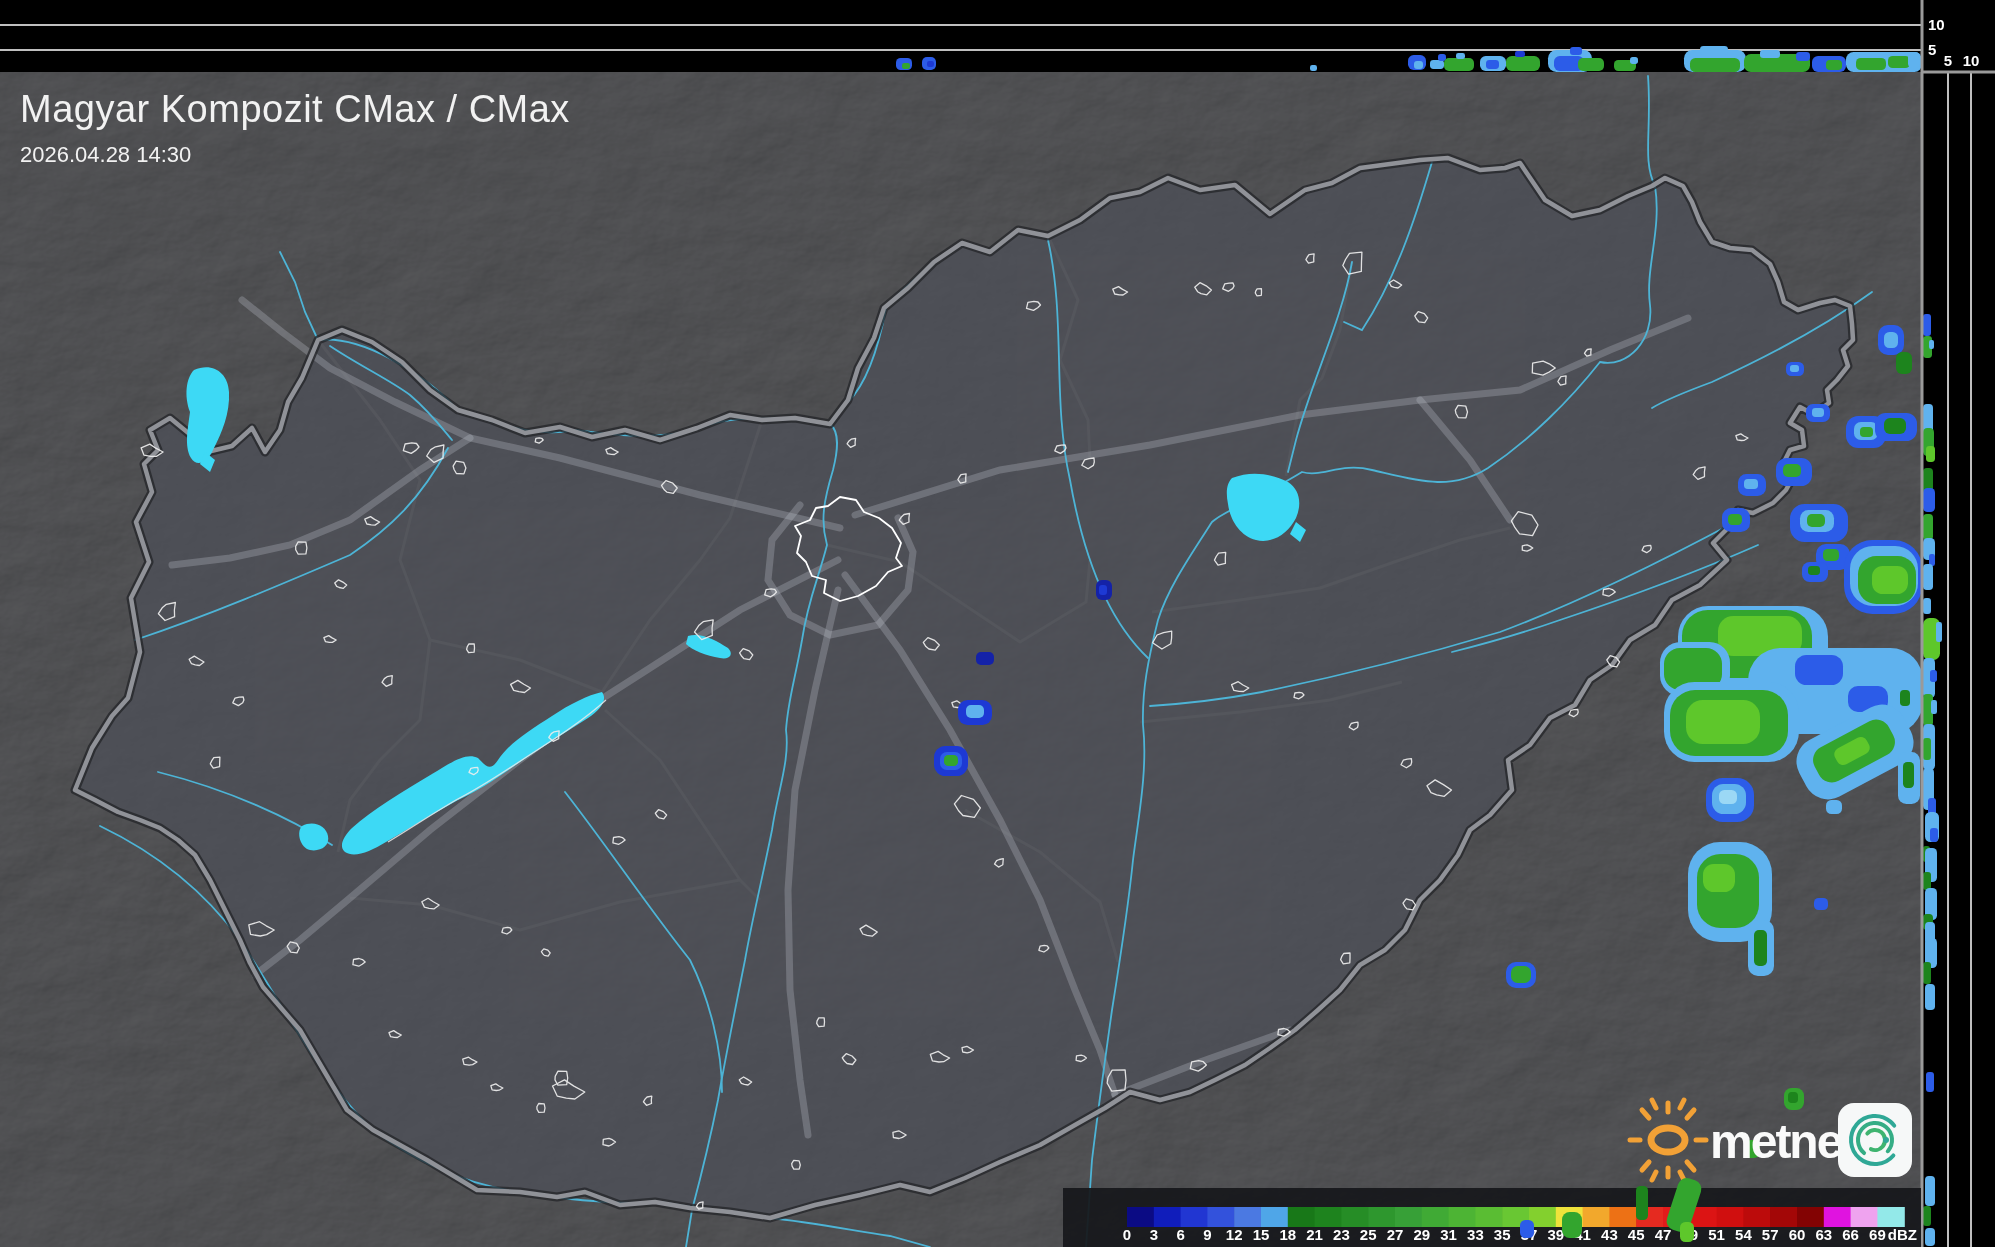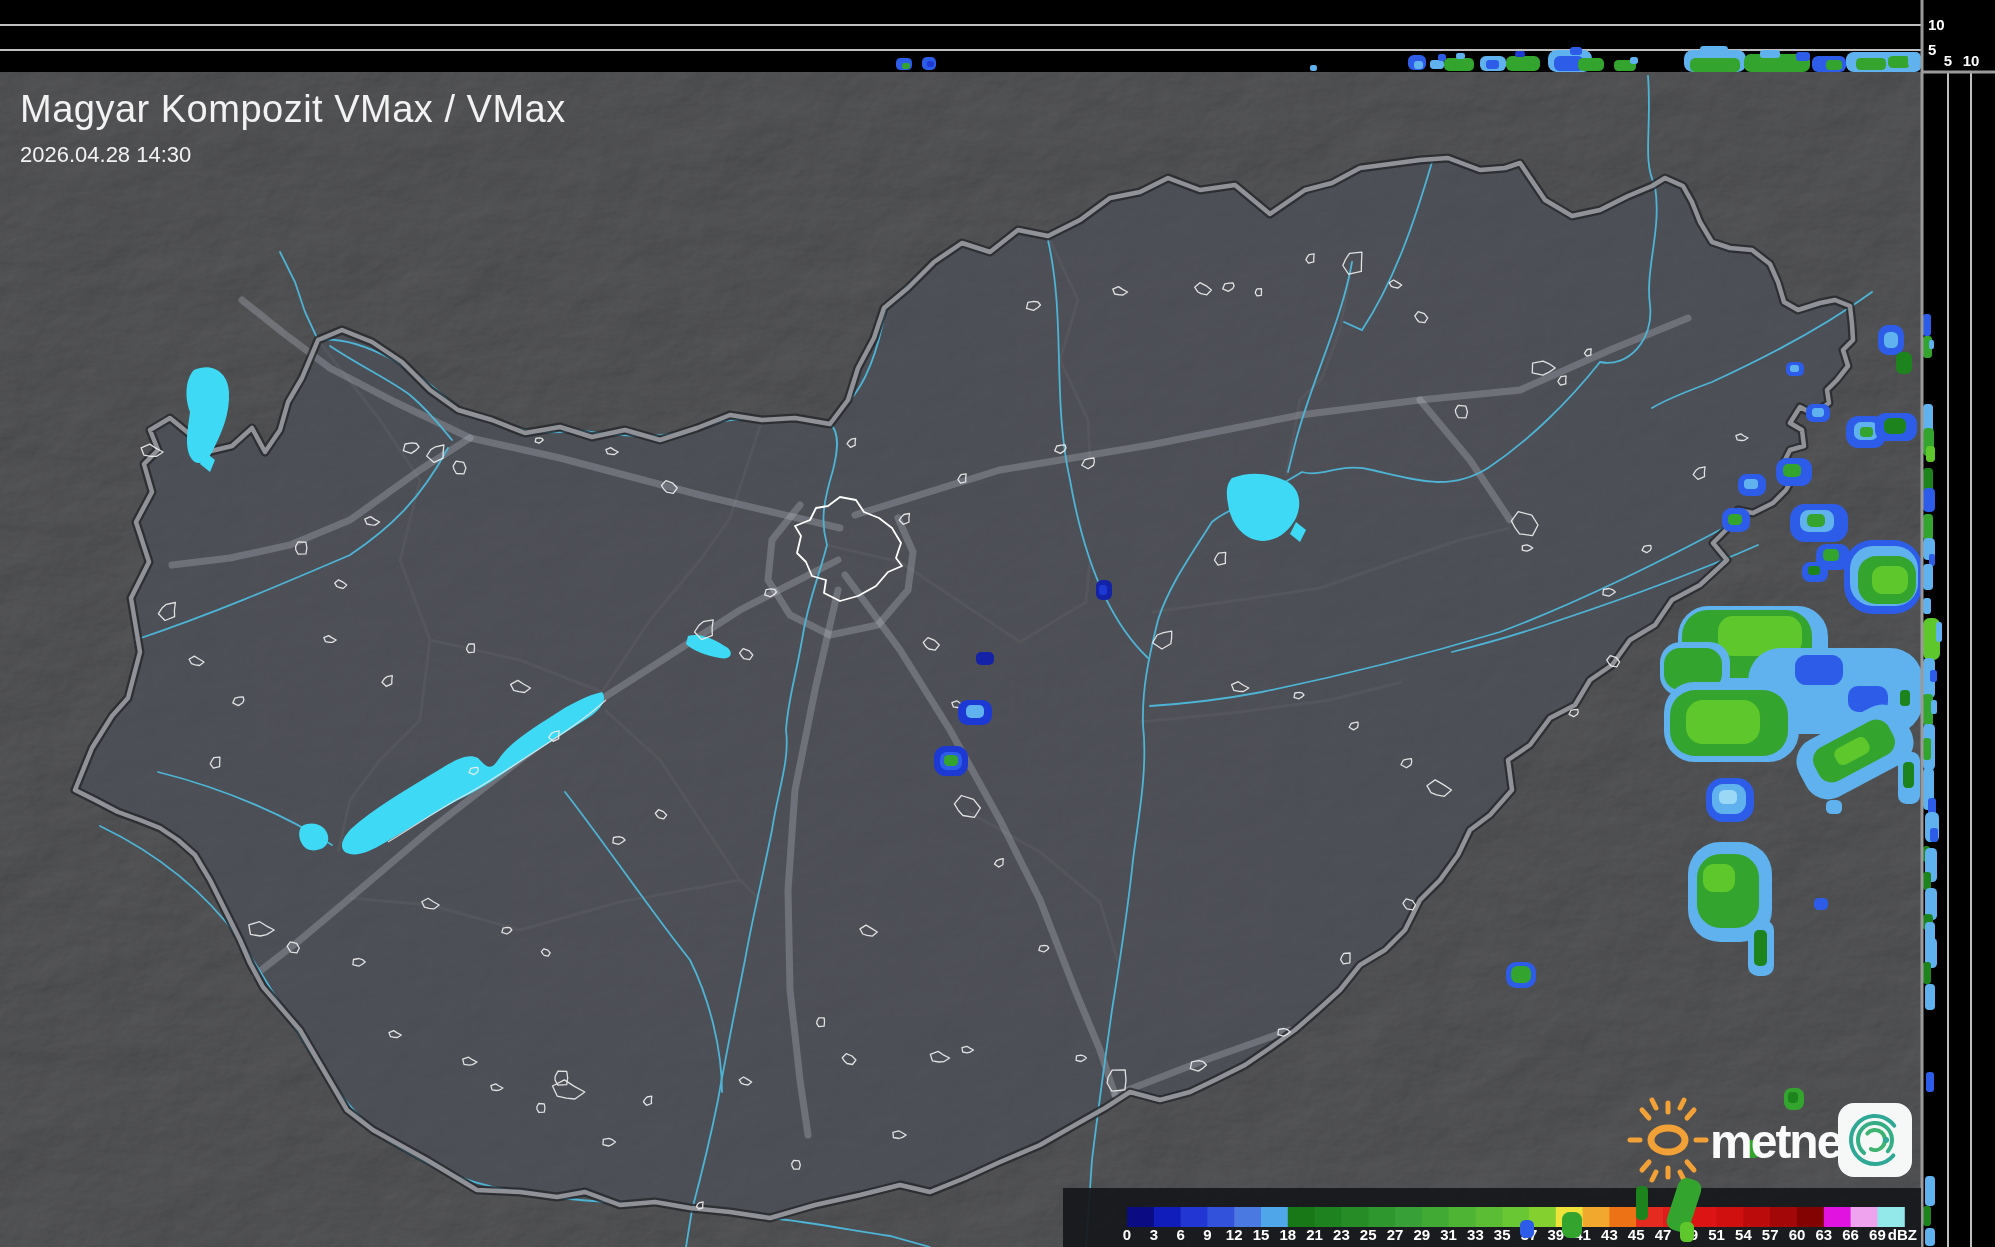--- a/index.html
+++ b/index.html
@@ -470,15 +470,15 @@
 
     <g id="echoes-overlay">
         <rect x="1672" y="1178" width="24" height="54" rx="9.120000000000001" fill="#33a52e" transform="rotate(18 1684 1205)"></rect>
         <rect x="1680" y="1222" width="14" height="20" rx="5.32" fill="#5ec72b"></rect>
         <rect x="1636" y="1186" width="12" height="34" rx="4.5600000000000005" fill="#1d841d"></rect>
         <rect x="1562" y="1212" width="20" height="26" rx="7.6" fill="#33a52e"></rect>
         <rect x="1520" y="1220" width="14" height="18" rx="5.32" fill="#2c5ce8"></rect>
       </g>
   </svg>
 
-  <div id="title" class="hdr">Magyar Kompozit VMax / VMax</div>
+  <div id="title" class="hdr">Magyar Kompozit CMax / CMax</div>
   <div id="tstamp" class="hdr">2026.04.28 14:30</div>
 </div>
 
 </body></html>

